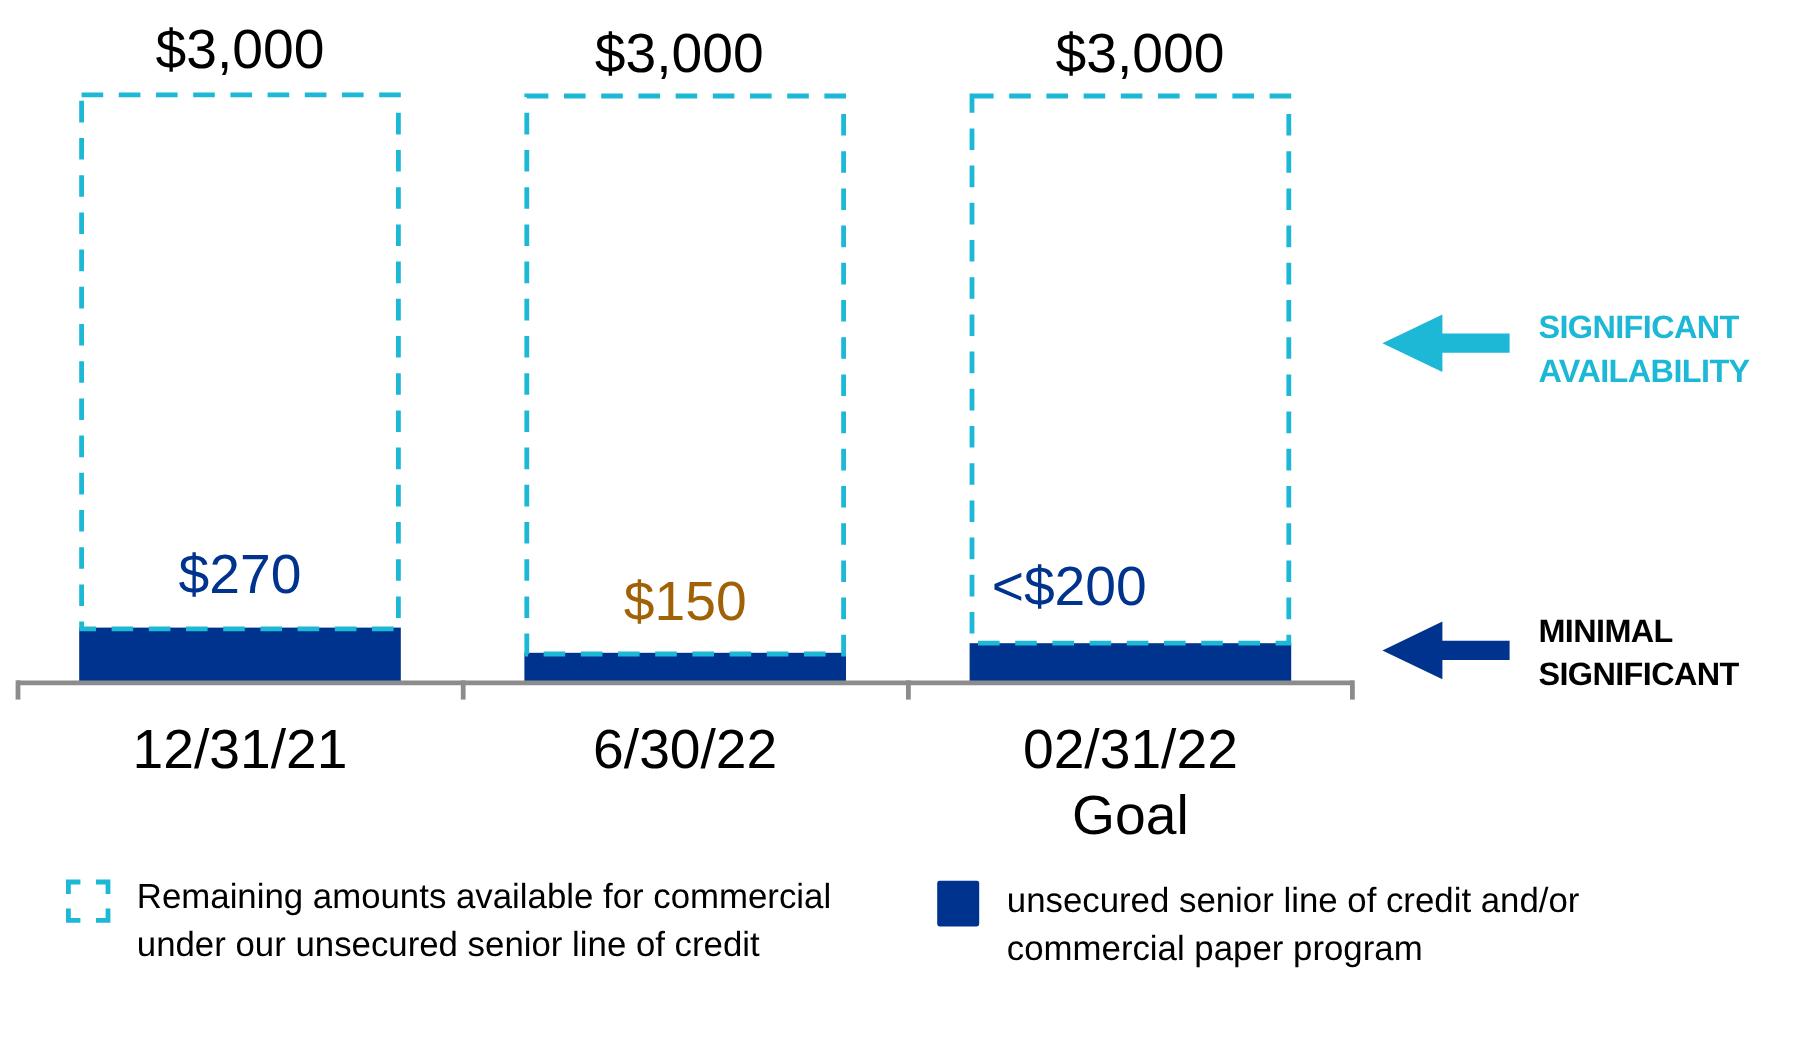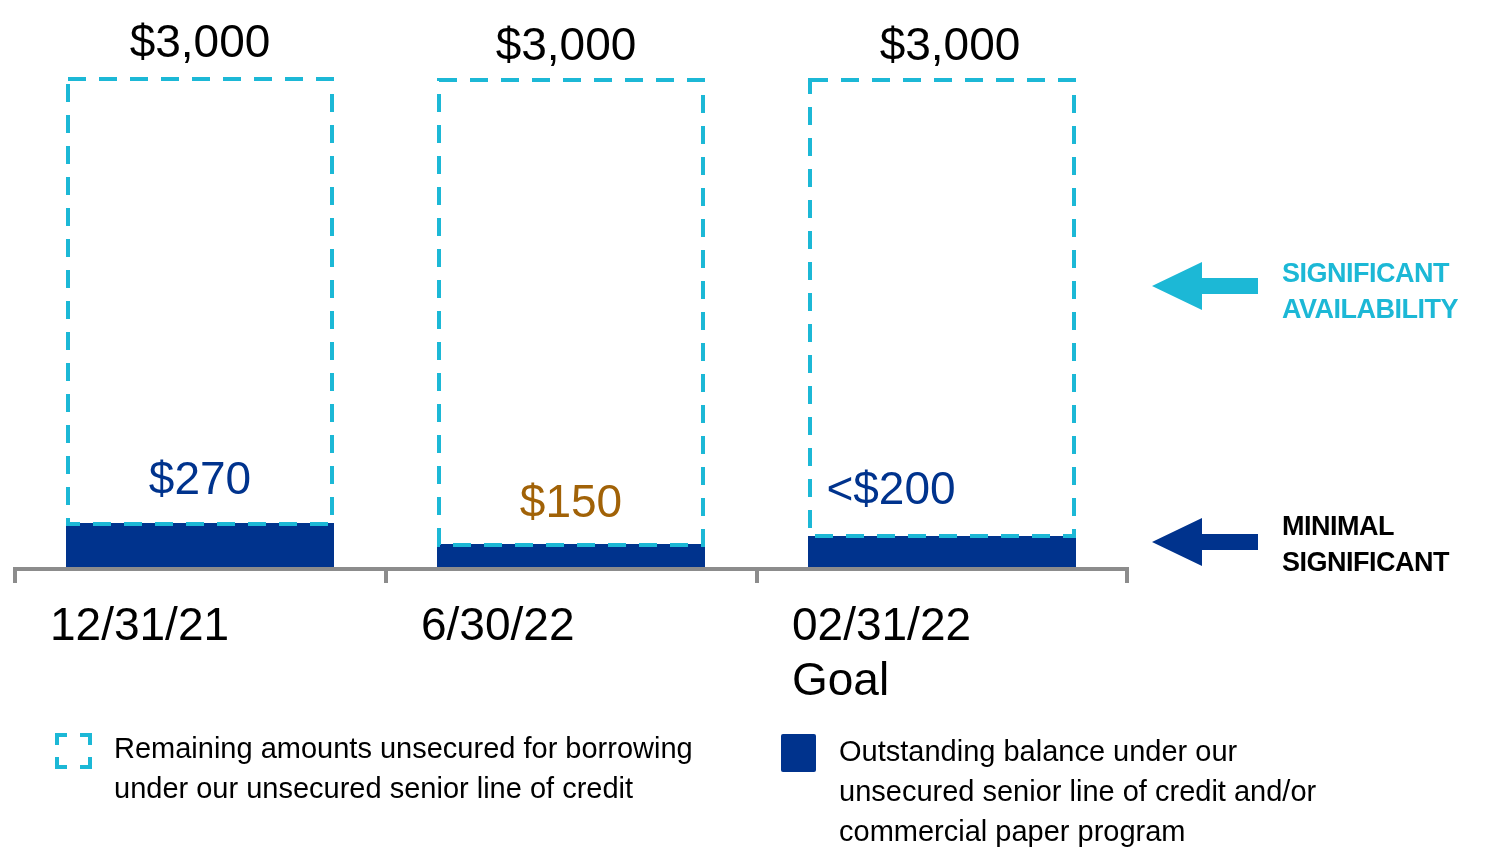--- a/index.html
+++ b/index.html
@@ -1,20 +1,20 @@
 <!DOCTYPE html>
 <html><head>
 <meta charset="utf-8">
 <style>
   html, body { margin:0; padding:0; background:#ffffff; }
   body { width:1500px; height:868px; position:relative; overflow:hidden;
          font-family:"Liberation Sans", sans-serif; }
   .total-label { position:absolute; font-size:46px; color:#000; text-align:center; width:300px; }
   .value-label { position:absolute; font-size:46px; text-align:center; width:300px; }
-  .cat-label { position:absolute; font-size:46px; color:#000; width:300px; line-height:54px; }
+  .cat-label { position:absolute; font-size:46px; color:#000; text-align:center; width:300px; line-height:54px; }
   .annot { position:absolute; font-weight:bold; font-size:27px; line-height:36px; letter-spacing:-0.5px; }
   .legend-text { position:absolute; font-size:29px; color:#000; line-height:40px; }
   svg { position:absolute; left:0; top:0; }
 </style>
 </head>
 <body>
 
 <svg width="1500" height="868">
 
   <rect x="66" y="523" width="268" height="45" fill="#00338D"></rect>
@@ -61,20 +61,19 @@
 <div class="annot" style="left:1282px; top:255px; color:#1CB8D6;">
   <div>SIGNIFICANT</div>
   <div>AVAILABILITY</div>
 </div>
 <div class="annot" style="left:1282px; top:508px; color:#000000;">
   <div>MINIMAL</div>
   <div>SIGNIFICANT</div>
 </div>
 
 <div class="legend-text" style="left:114px; top:728px;">
-  <div>Remaining amounts unsecured for borrowing</div>
+  <div>Remaining amounts available for commercial</div>
   <div>under our unsecured senior line of credit</div>
 </div>
 <div class="legend-text" style="left:839px; top:731px;">
-  <div>Outstanding balance under our</div>
   <div>unsecured senior line of credit and/or</div>
   <div>commercial paper program</div>
 </div>
 
 </body></html>

